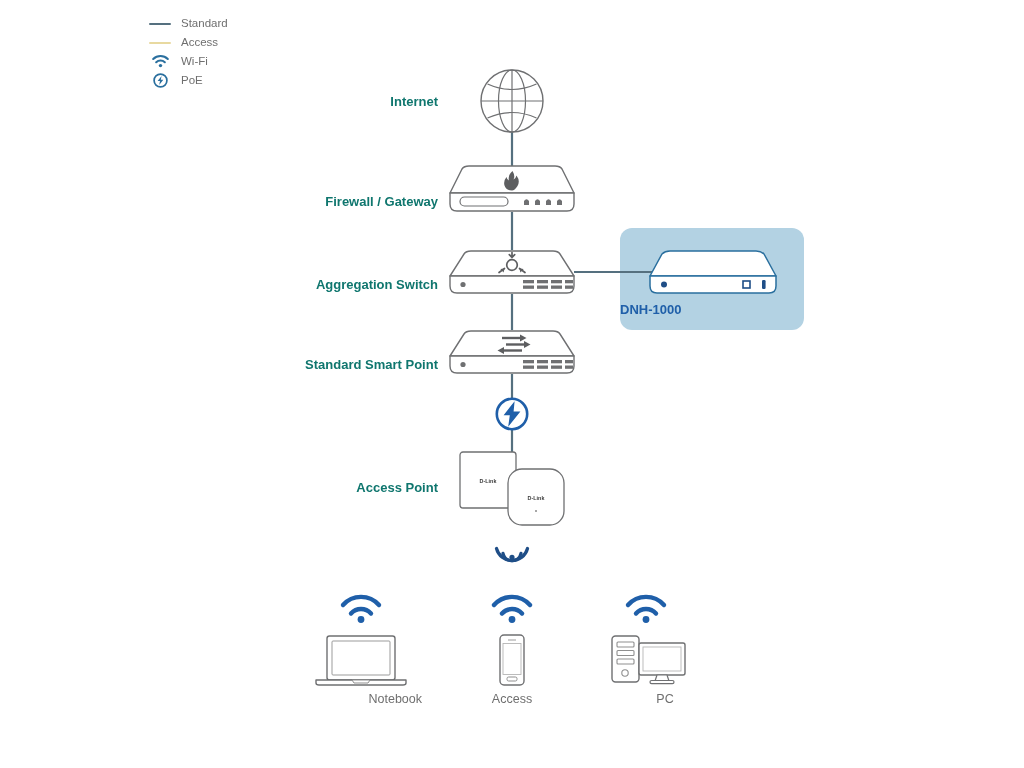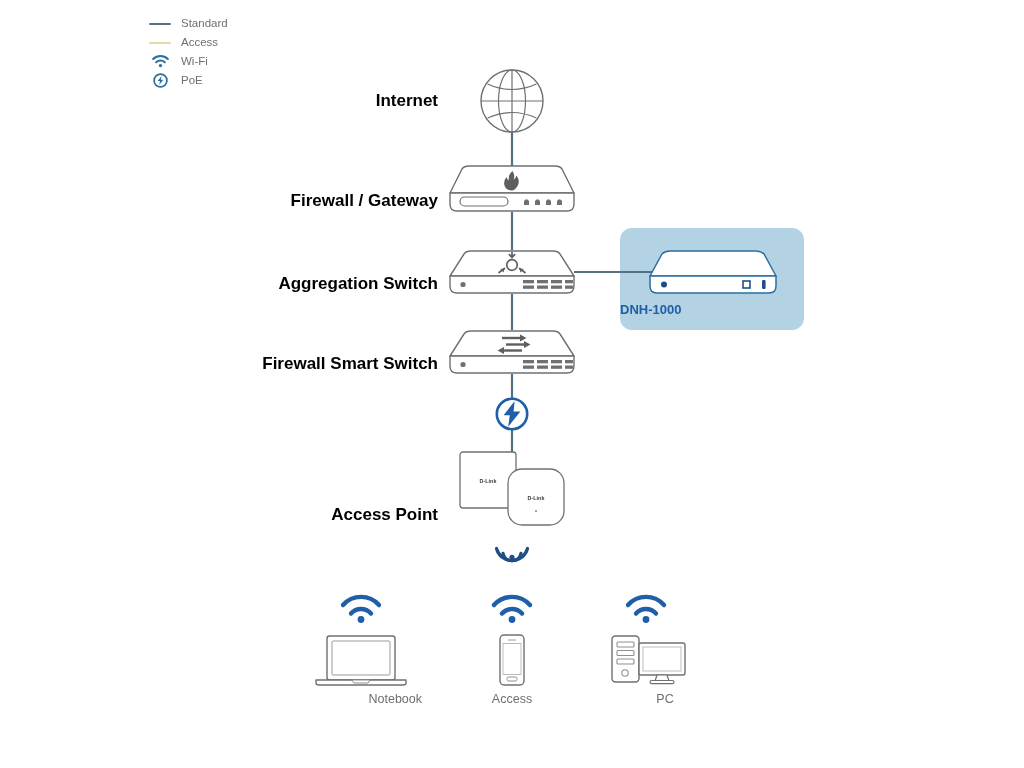--- a/index.html
+++ b/index.html
@@ -17,23 +17,23 @@
   .legend{position:absolute;left:146px;top:14px;}
   .legend-row{display:flex;align-items:center;height:19px;margin-bottom:0px;}
   .legend-key{width:28px;display:flex;align-items:center;justify-content:center;}
   .legend-line{width:22px;height:2px;border-radius:1px;display:block;}
   .legend-label{font-size:11.5px;color:#6f6f6f;margin-left:7px;line-height:1;}
 
   
   .row-label{
     position:absolute;
     text-align:right;
-    font-size:17px;
+    font-size:13px;
     font-weight:bold;
-    color:#000000;
+    color:#0f766e;
     white-space:nowrap;
     transform:translateY(-50%);
   }
   .dev-label{
     position:absolute;
     font-size:12.5px;
     color:#6f6f6f;
     text-align:center;
     white-space:nowrap;
   }
@@ -91,22 +91,22 @@
           <path d="M8.6 2.9 L4.6 8.1 L7.0 8.1 L6.2 12.1 L10.3 6.7 L7.8 6.7 Z" fill="#2a6f9e"></path>
         </svg>
       </span>
       <span class="legend-label">PoE</span>
     </div>
   </div>
 
   <div class="row-label" style="right:586px;top:101px;">Internet</div>
   <div class="row-label" style="right:586px;top:201px;">Firewall / Gateway</div>
   <div class="row-label" style="right:586px;top:284px;">Aggregation Switch</div>
-  <div class="row-label" style="right:586px;top:364px;">Firewall Smart Switch</div>
-  <div class="row-label" style="right:586px;top:487px;margin-top:28px;">Access Point</div>
+  <div class="row-label" style="right:586px;top:364px;">Standard Smart Point</div>
+  <div class="row-label" style="right:586px;top:487px;">Access Point</div>
 
   <div class="callout-panel" style="left:620px;top:228px;width:184px;height:102px;"></div>
   <div class="callout-label" style="left:620px;top:302px;width:184px;">DNH-1000</div>
 
   <svg class="node" style="left:0;top:0;width:1024px;height:768px;">
 
     <line x1="512" y1="132" x2="512" y2="168" stroke="#55707f" stroke-width="2.2"></line>
 
     <line x1="512" y1="212" x2="512" y2="250" stroke="#55707f" stroke-width="2.2"></line>
 

